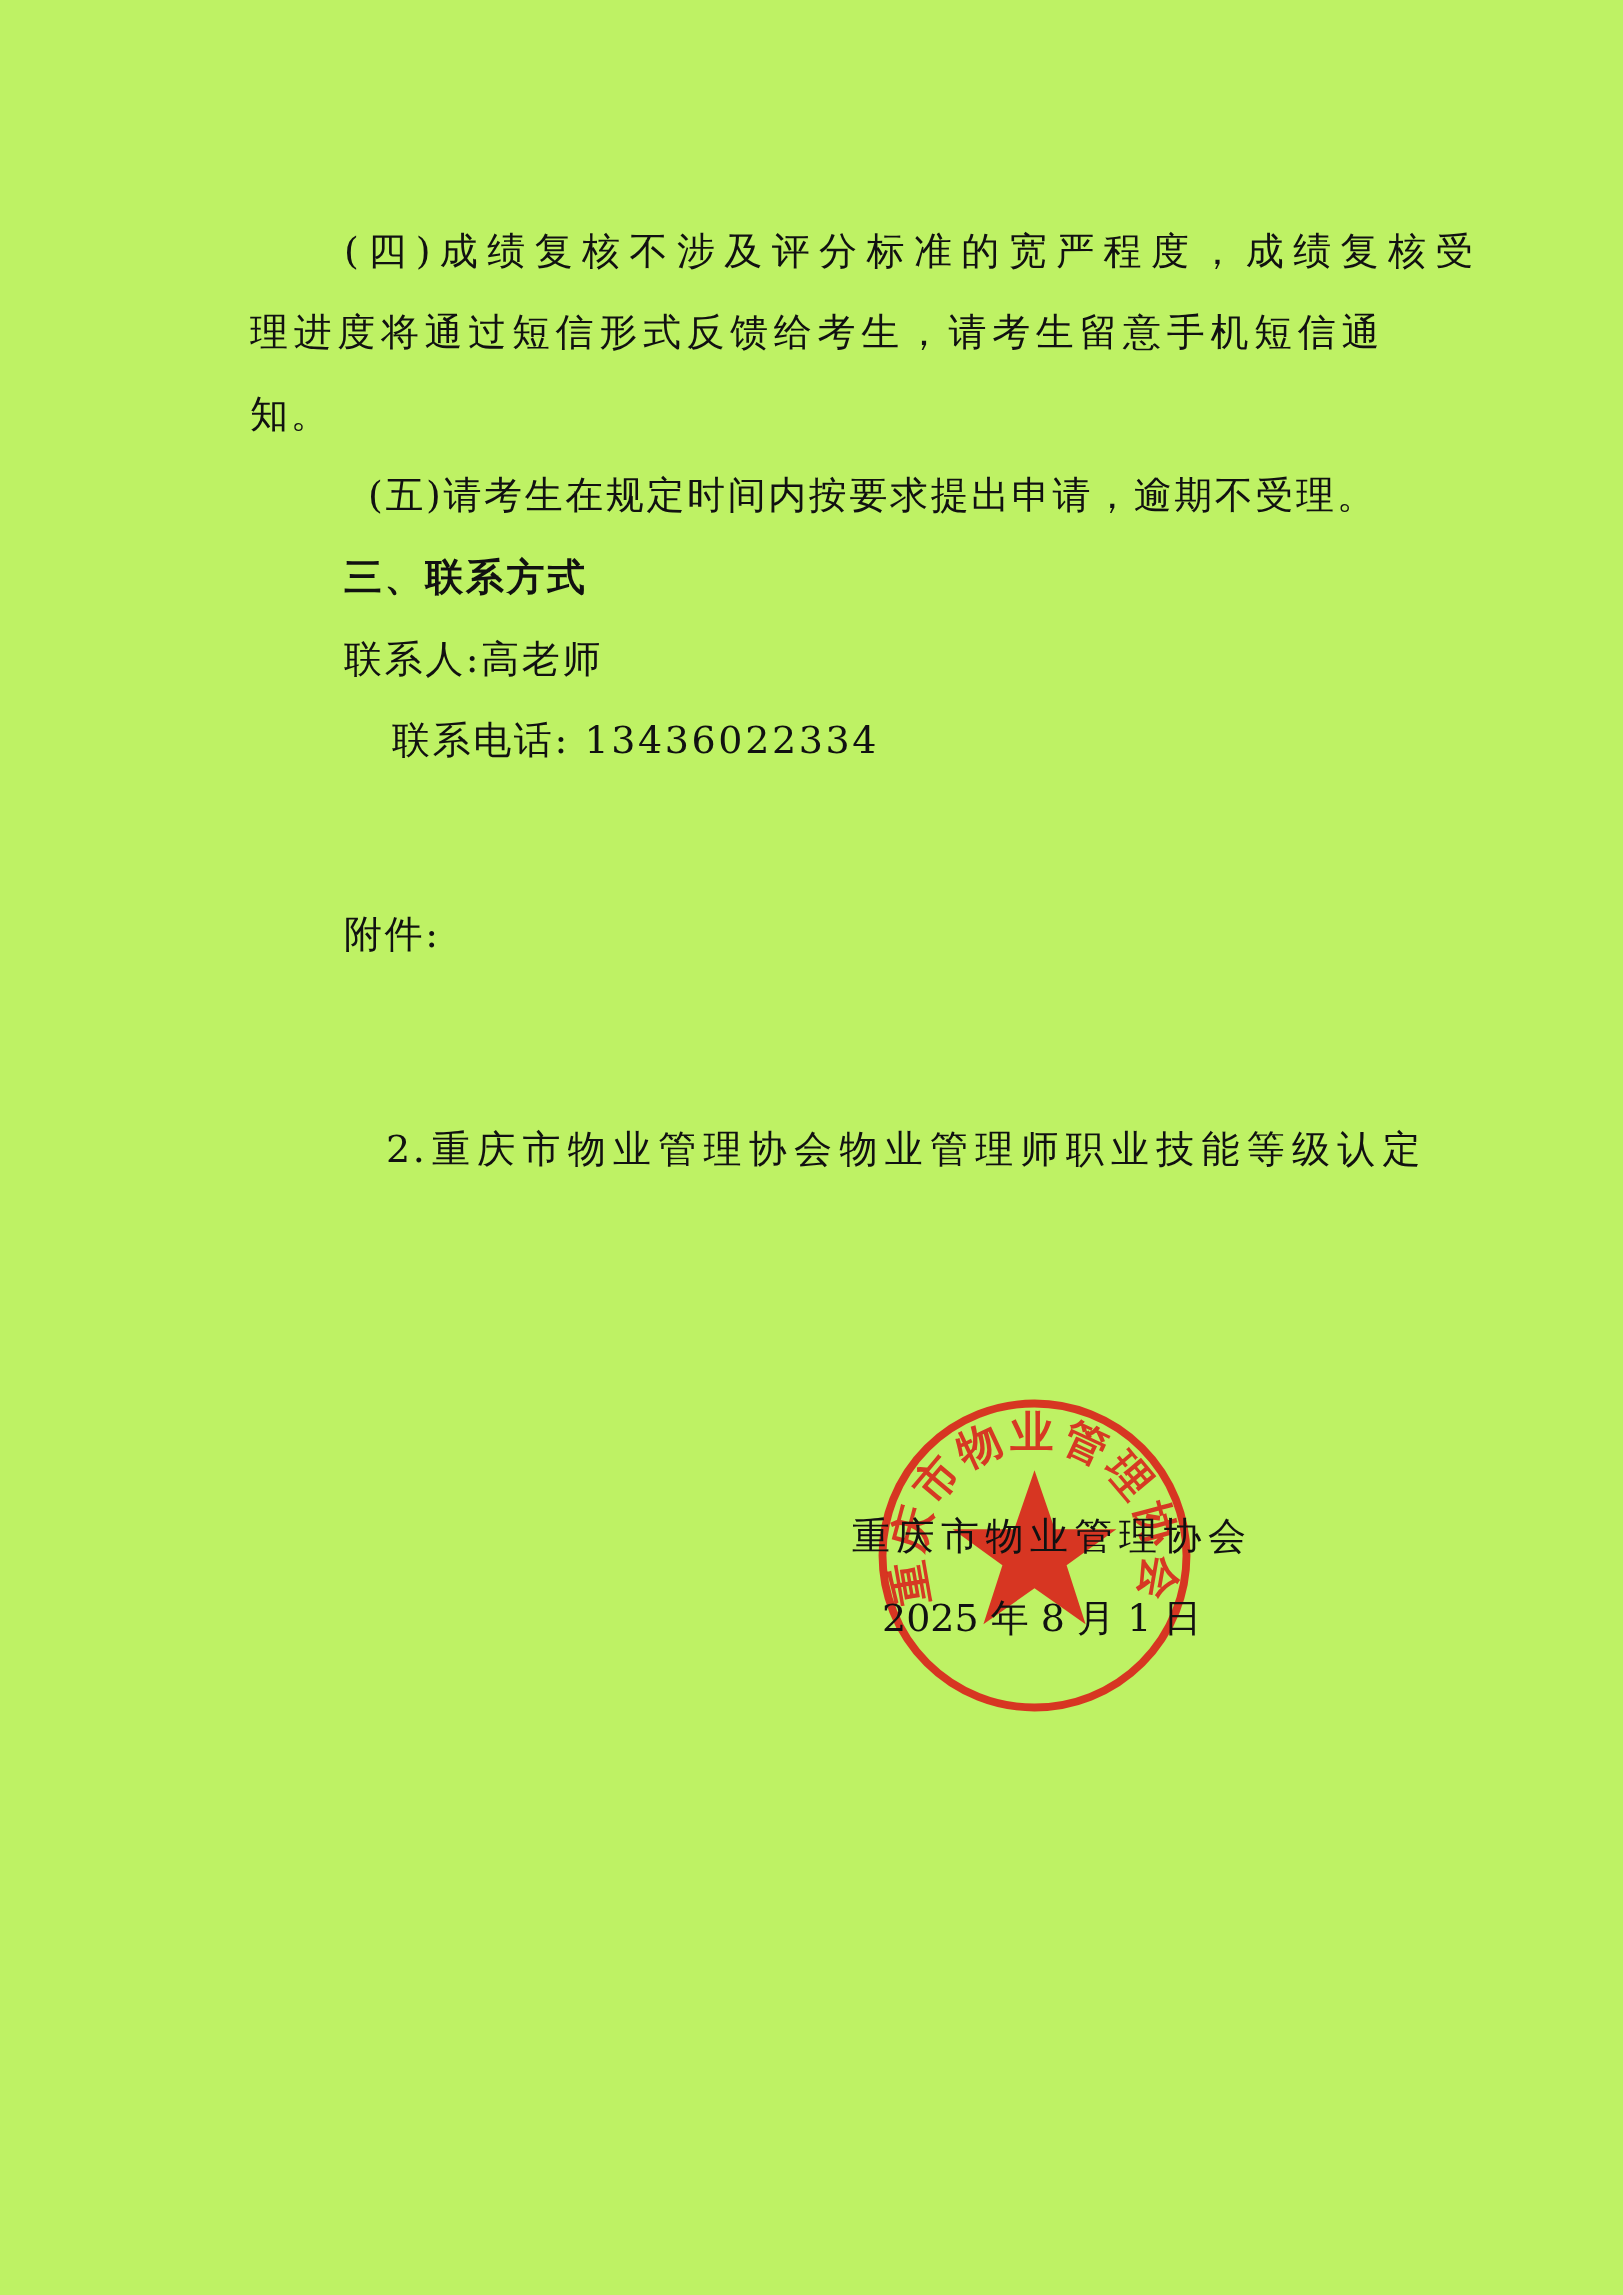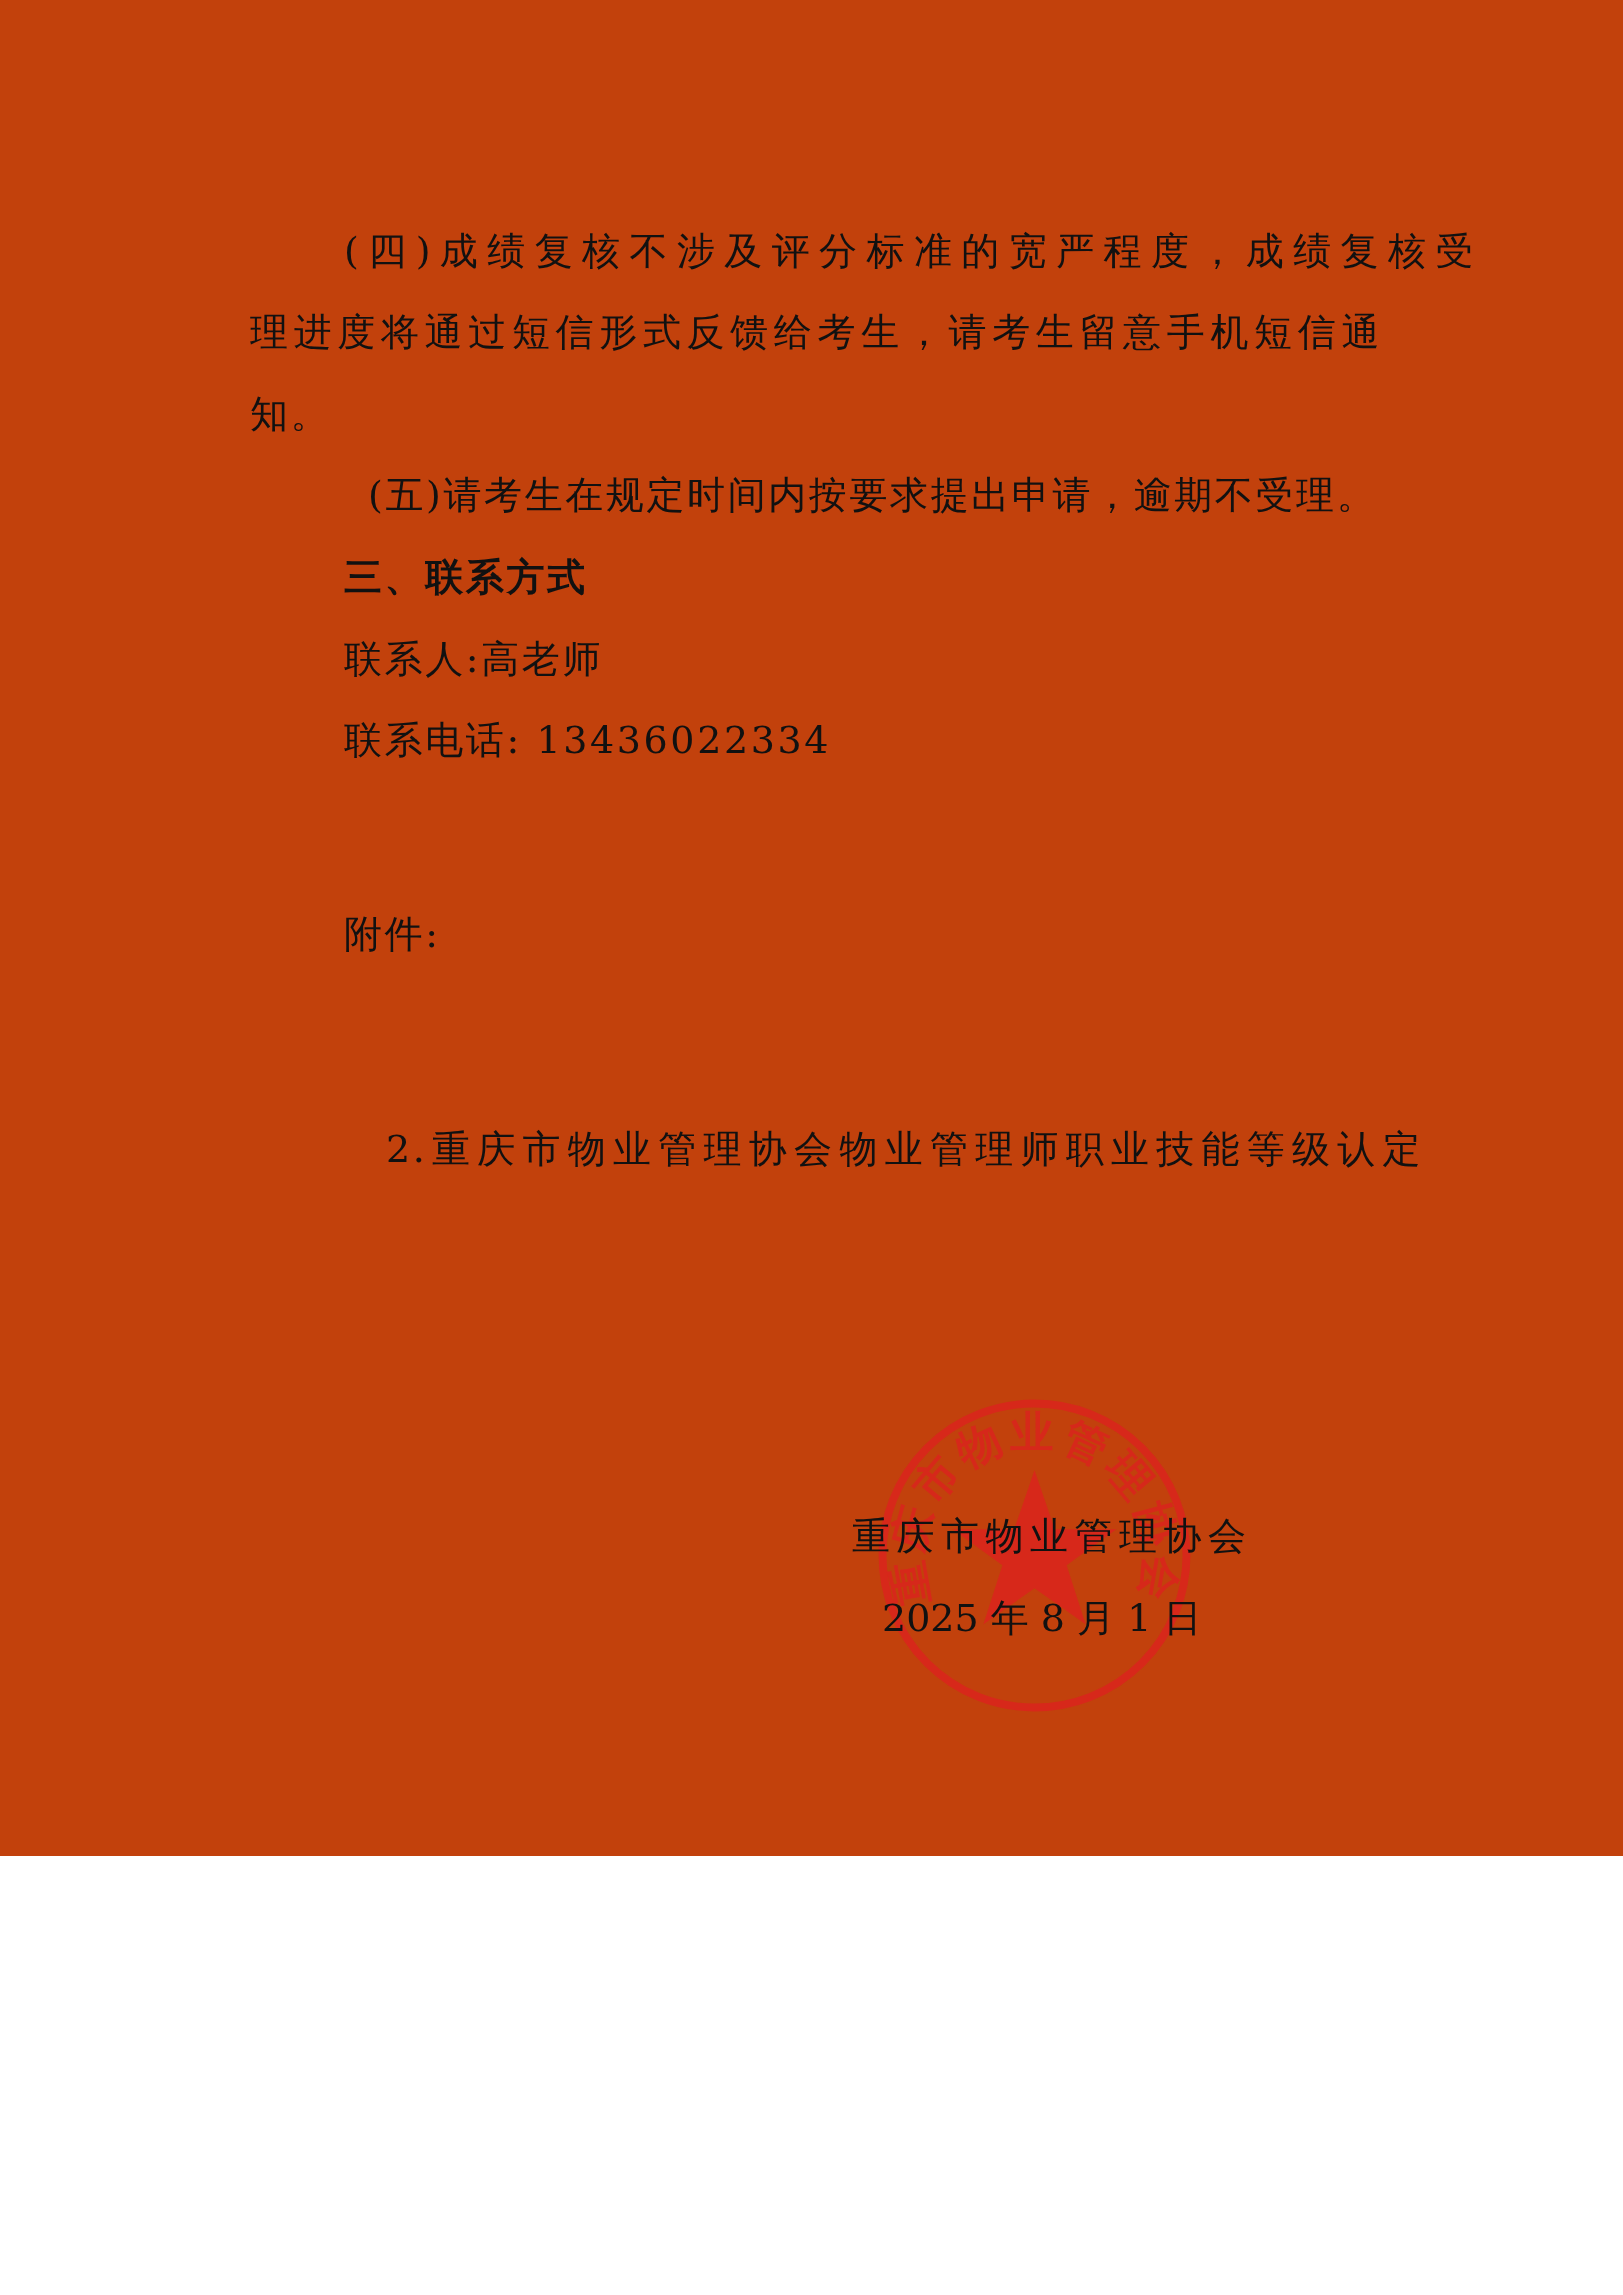--- a/index.html
+++ b/index.html
@@ -1,18 +1,18 @@
 <!DOCTYPE html>
 <html style="font-size:10.5px"><head>
 <meta charset="utf-8">
 <style>
   html, body { margin: 0; padding: 0; background: #ffffff; }
   body { width: 1623px; height: 2295px; position: relative; overflow: hidden;
          font-family: "DejaVu Serif", "Liberation Serif", serif; color: #111111; }
-  .page { position: absolute; left: 0; top: 0; width: 1623px; height: 1856px; background: #c2410c; }
+  .page { position: absolute; left: 0; top: 0; width: 1623px; height: 2295px; background: #bef264; }
   .line { position: absolute; left: 250px; width: 1132px; font-size: 38px; line-height: 46px;
           white-space: nowrap; letter-spacing: 2.6px; }
   .indent { left: 344px; }
   .justify { text-align: justify; text-align-last: justify; }
   .heading { font-weight: bold; font-family: "DejaVu Sans", "Liberation Sans", sans-serif; }
   .stamp { position: absolute; left: 874px; top: 1395px; width: 321px; height: 321px; }
   .sig { position: absolute; font-size: 38px; line-height: 46px; white-space: nowrap; color: #111; }
 </style>
 </head>
 <body>
@@ -20,21 +20,21 @@
 <div class="page">
 
   <div class="line indent justify" style="top:228px;">(四)成绩复核不涉及评分标准的宽严程度，成绩复核受</div>
   <div class="line justify" style="top:309px;">理进度将通过短信形式反馈给考生，请考生留意手机短信通</div>
   <div class="line" style="top:391px;">知。</div>
 
   <div class="line indent" style="top:472px; width:1073px;margin-left:24px;">(五)请考生在规定时间内按要求提出申请，逾期不受理。</div>
 
   <div class="line indent heading" style="top:554px;">三、联系方式</div>
   <div class="line indent" style="top:636px;">联系人:高老师</div>
-  <div class="line indent" style="top:717px;">联系电话: 13436022334</div>
+  <div class="line indent" style="top:717px;margin-left:48px;">联系电话: 13436022334</div>
 
   <div class="line indent" style="top:883px;margin-top:28px;">附件:</div>
   <div class="line indent justify" style="top:1126px; width:1037px;margin-left:42px;">2.重庆市物业管理协会物业管理师职业技能等级认定</div>
 
   <svg class="stamp" viewBox="0 0 490 490" xmlns="http://www.w3.org/2000/svg">
     <defs>
       <path id="sealArc" d="M 95 330 A 170 170 0 1 1 395 330" fill="none"></path>
     </defs>
     <circle cx="245" cy="245" r="232" fill="none" stroke="#d9261c" stroke-width="12" opacity="0.92"></circle>
     <text font-family="DejaVu Sans, sans-serif" font-size="66" font-weight="bold" fill="#d9261c" opacity="0.9" letter-spacing="8">

